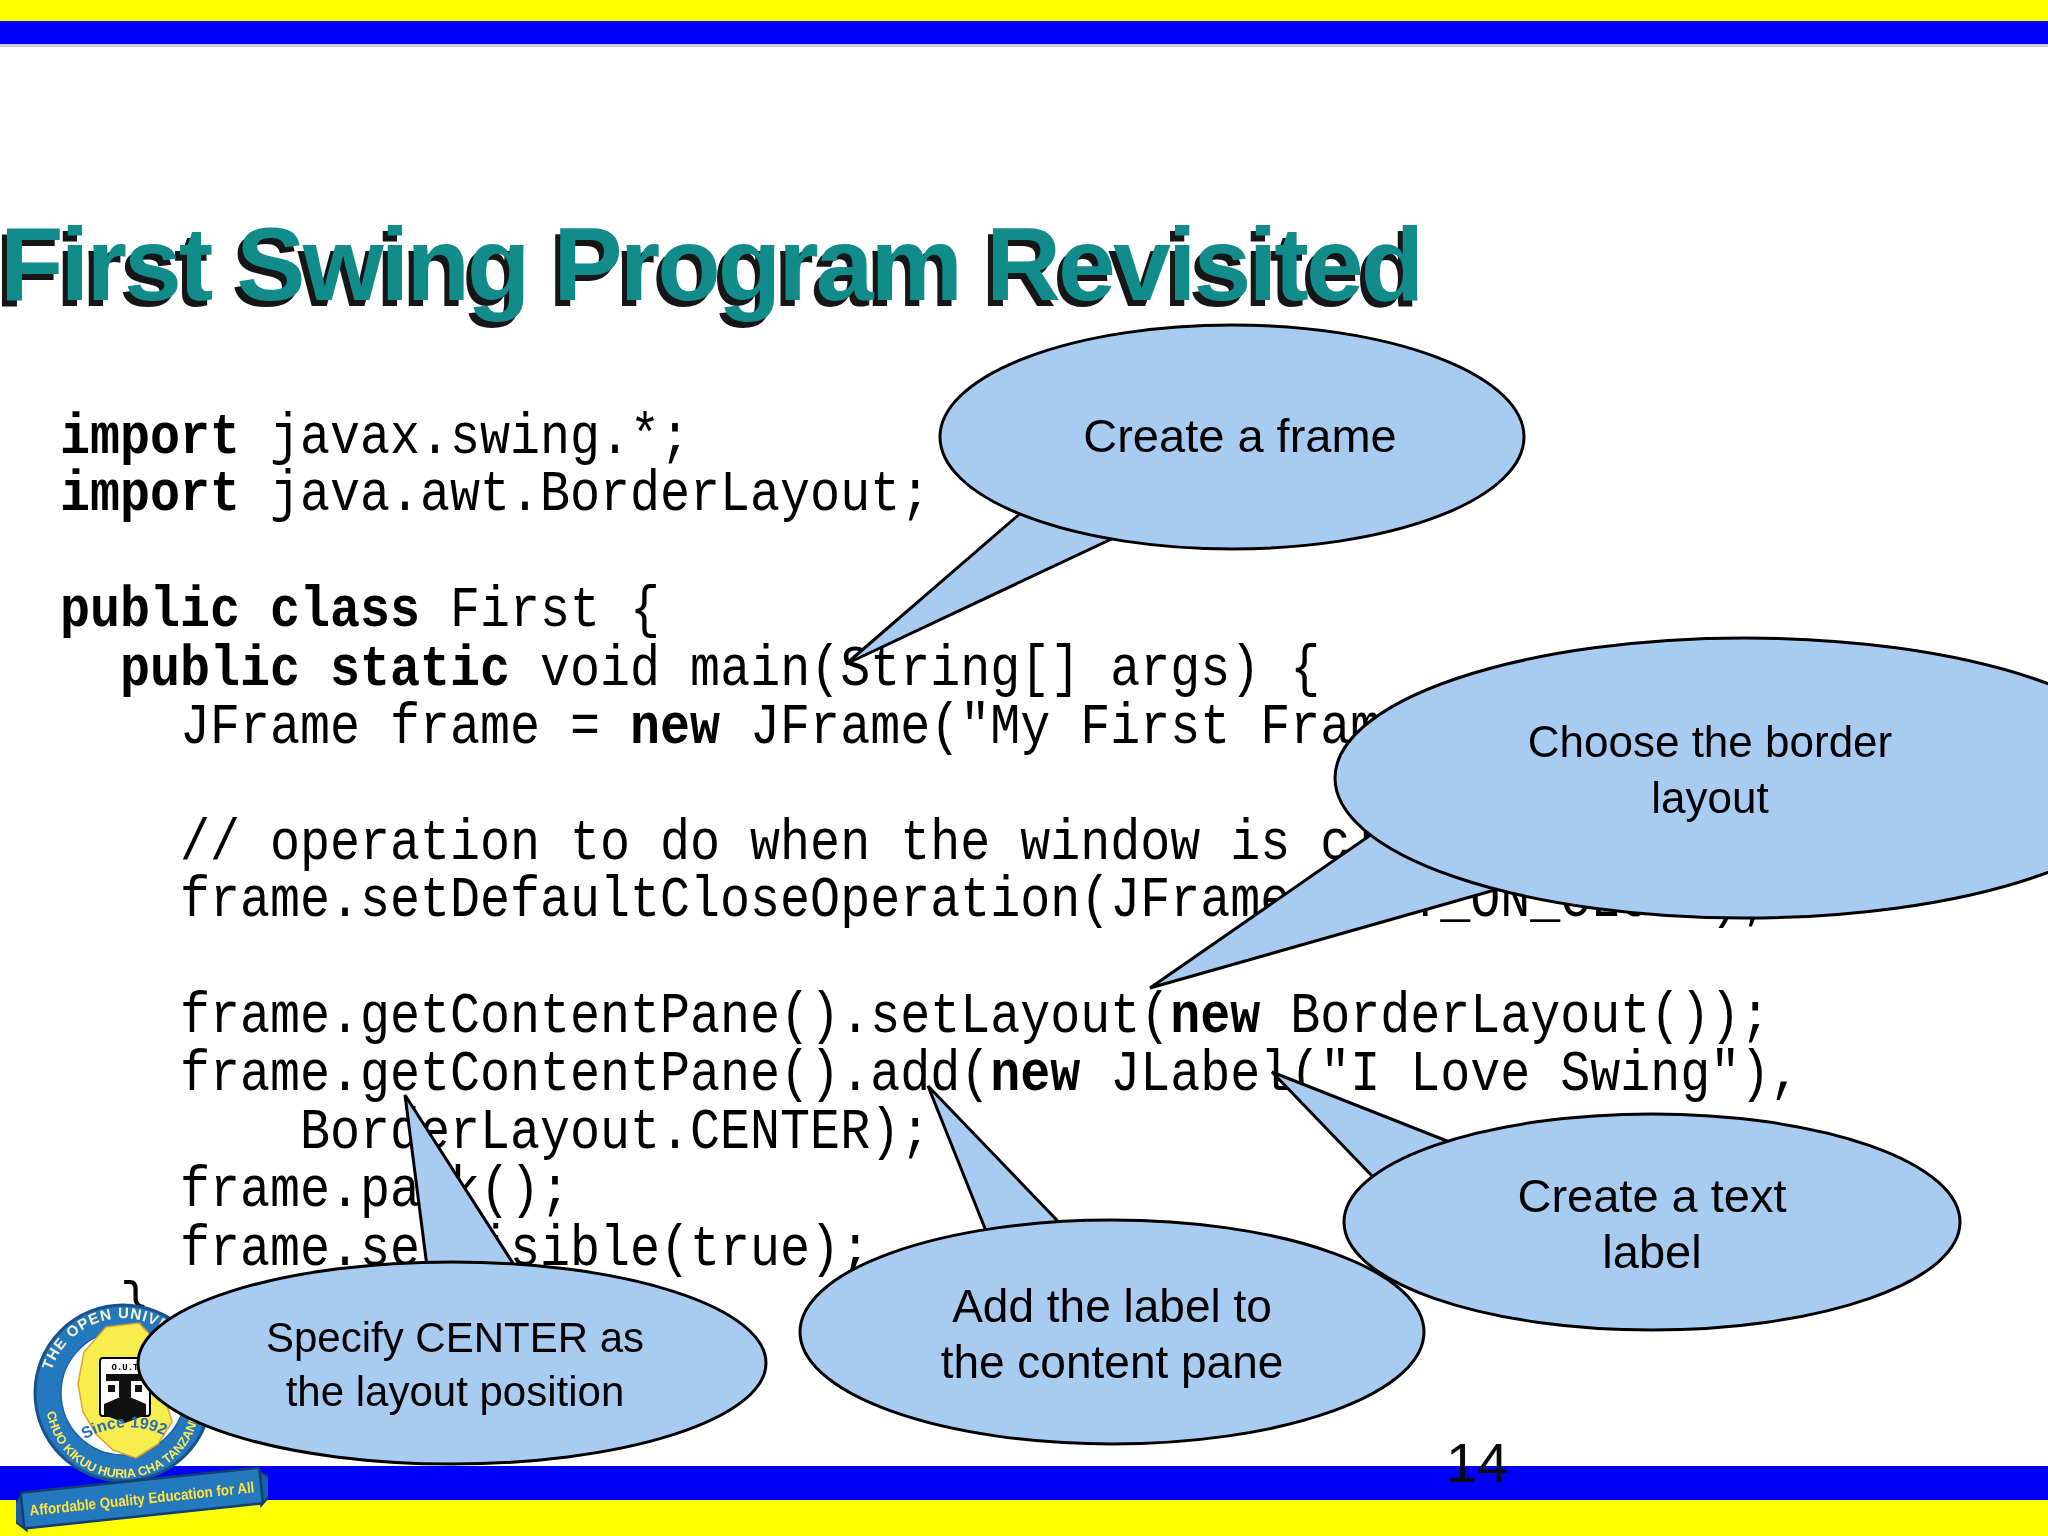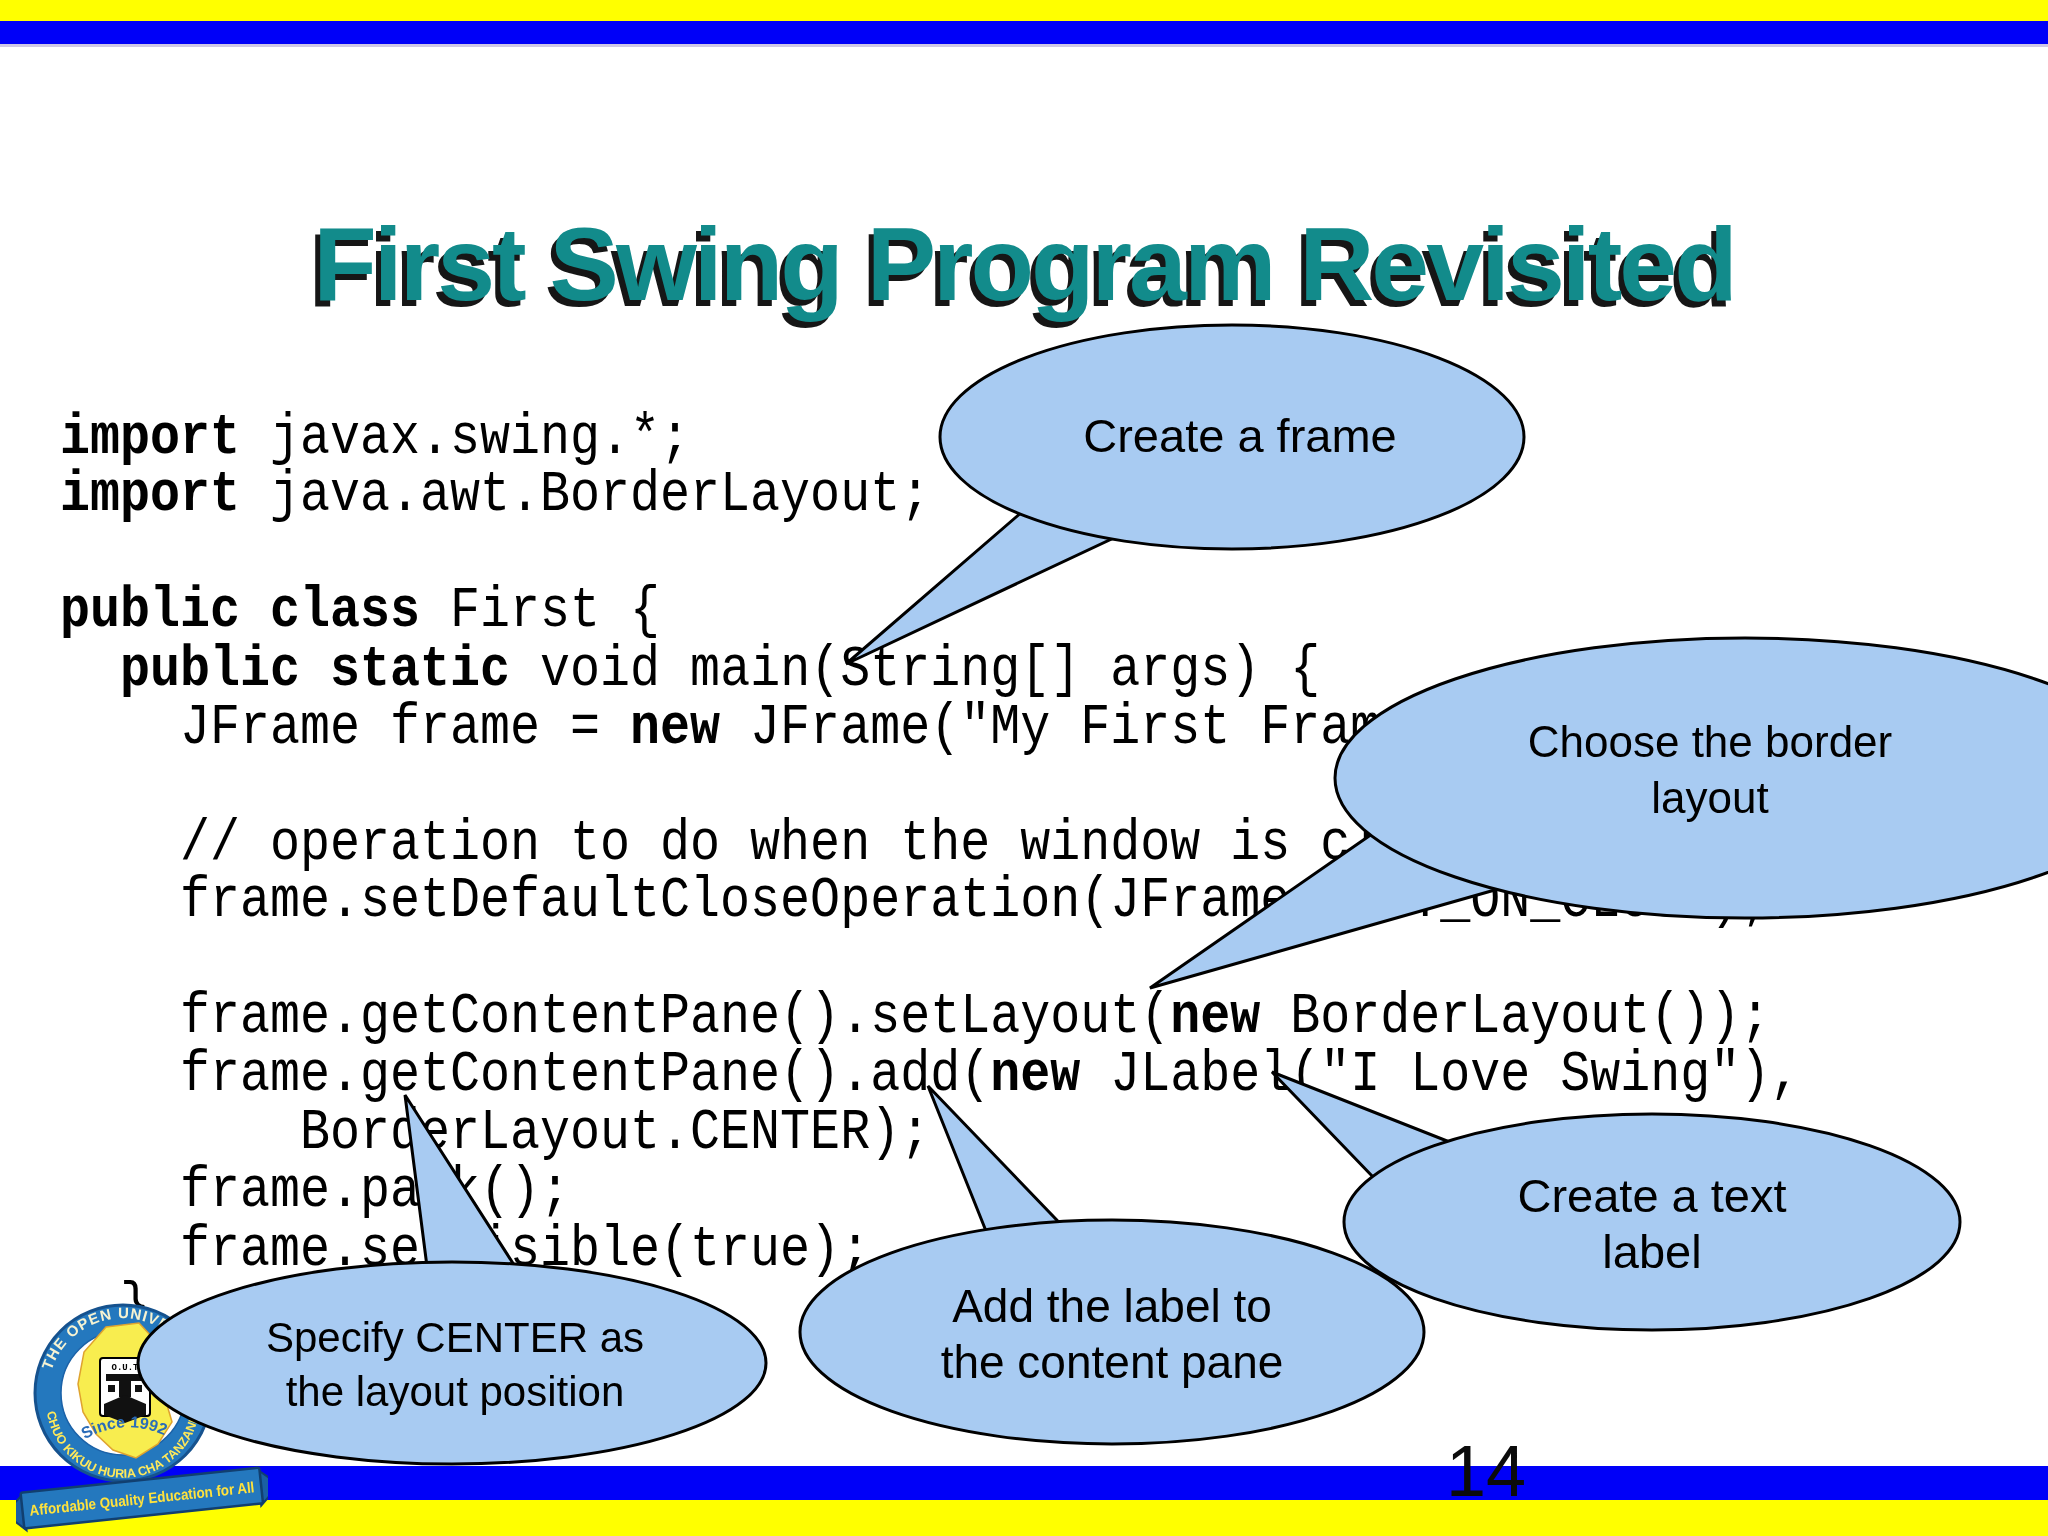--- a/index.html
+++ b/index.html
@@ -5,35 +5,35 @@
   html,body{margin:0;padding:0;background:#ffffff;}
   #slide{position:relative;width:2048px;height:1536px;background:#ffffff;overflow:hidden;
          font-family:"Liberation Sans",sans-serif;}
   
   .bar{position:absolute;left:0;width:2048px;z-index:1;}
   #bar-top-yellow{top:0;height:21px;}
   #bar-top-blue{top:21px;height:23px;border-bottom:3px solid #cfc8e6;}
   #bar-bottom-blue{top:1466px;height:34px;}
   #bar-bottom-yellow{top:1500px;height:36px;}
   
-  #title{position:absolute;left:0;top:138px;width:2048px;text-align:center;z-index:2;
+  #title{position:absolute;left:0;top:138px;width:2048px;text-align:left;z-index:2;
          font-size:104px;font-weight:bold;letter-spacing:-3px;line-height:112px;
          text-shadow:-5px 6px 0 #161616;}
   
   #code{position:absolute;left:60px;top:409px;z-index:2;margin:0;
         font-family:"Liberation Mono",monospace;font-size:50px;line-height:50.4px;
         white-space:pre;color:#000;transform:scaleY(1.15);transform-origin:0 0;}
   #code .b{font-weight:bold;}
   
   #overlay{position:absolute;left:0;top:0;z-index:5;pointer-events:none;}
   #overlay text{font-family:"Liberation Sans",sans-serif;}
   
   #logo{position:absolute;left:16px;top:1292px;z-index:3;}
   
-  #page-num{position:absolute;left:1446px;top:1430px;z-index:4;font-size:72px;color:#0b0b0b;
+  #page-num{position:absolute;left:1446px;top:1430px;z-index:4;font-size:56px;color:#0b0b0b;
             font-family:"Liberation Sans",sans-serif;}
 </style>
 </head>
 <body>
 
 <div id="slide">
 
   <div class="bar" id="bar-top-yellow" style="background: rgb(255, 255, 0);"></div>
   <div class="bar" id="bar-top-blue" style="background: rgb(0, 0, 248);"></div>
 

